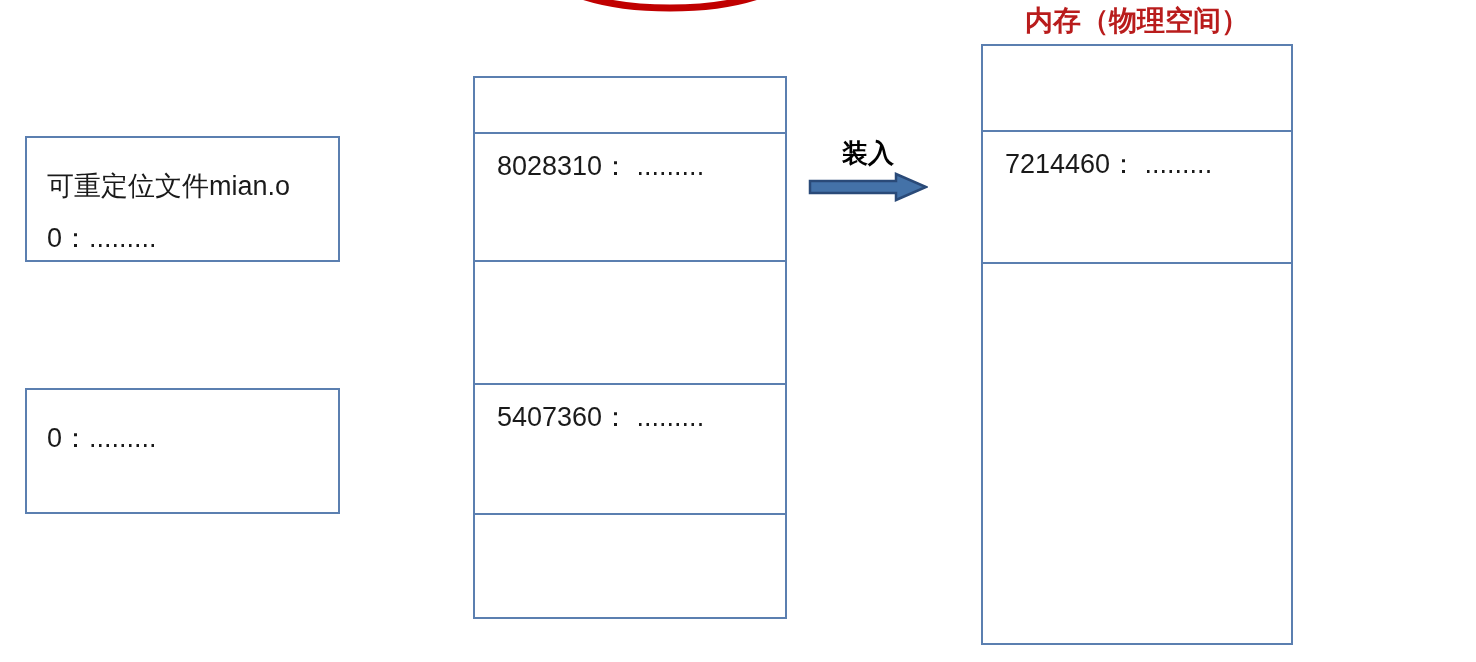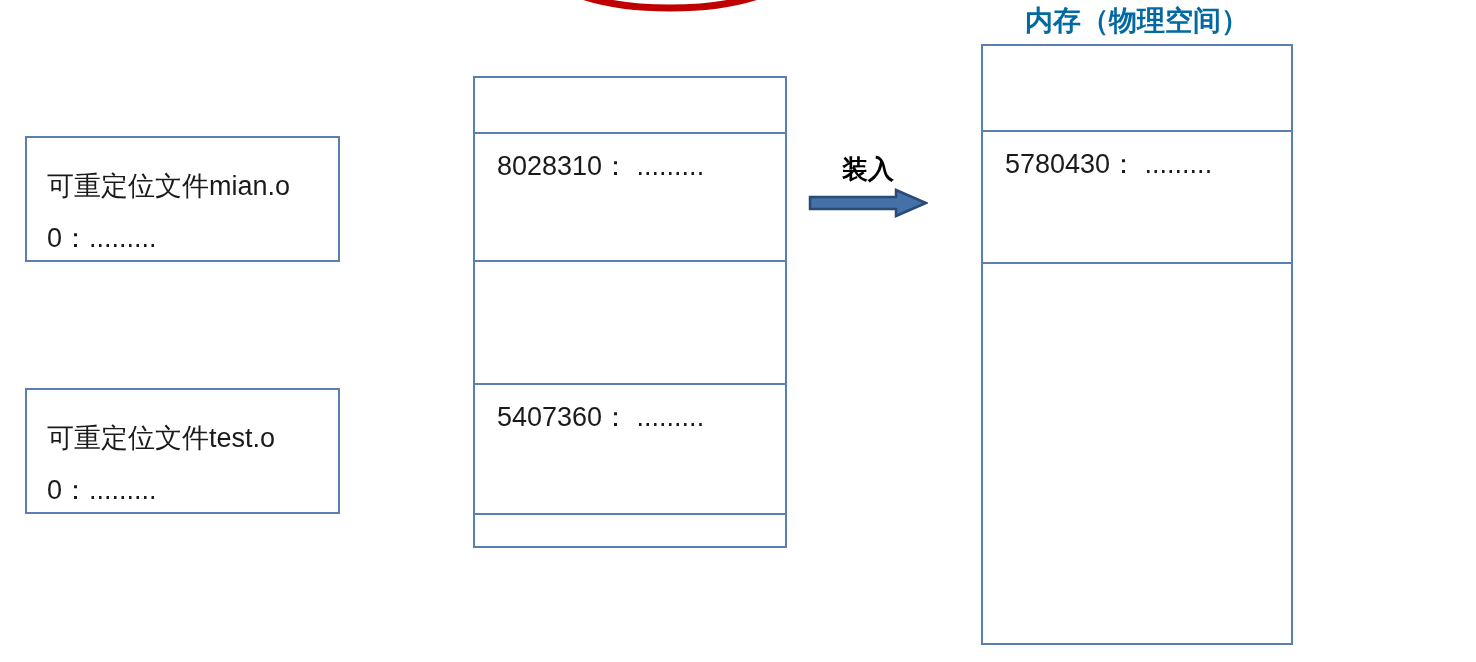--- a/index.html
+++ b/index.html
@@ -55,21 +55,21 @@
     font-size: 27px;
     color: #1a1a1a;
     white-space: nowrap;
   }
 
   
   .col-title {
     position: absolute;
     font-size: 28px;
     font-weight: bold;
-    color: #0369a1;
+    color: #b91c1c;
     white-space: nowrap;
     text-align: center;
   }
 
   
   .arrow-wrap { position: absolute; }
   .arrow-label {
     position: absolute;
     font-size: 26px;
     font-weight: bold;
@@ -93,58 +93,57 @@
   <svg class="red-arc" style="left:520px; top:-46px; width:300px; height:64px;" viewBox="0 0 300 64">
     <ellipse cx="150" cy="10" rx="128" ry="44" fill="none" stroke="#c00000" stroke-width="7"></ellipse>
   </svg>
 
   <div class="file-box" style="left:25px; top:136px; width:315px; height:126px;">
     <div class="line">可重定位文件mian.o</div>
     <div class="line">0：.........</div>
   </div>
 
   <div class="file-box" style="left:25px; top:388px; width:315px; height:126px;">
-    <div class="line">可重定位文件test.o</div>
     <div class="line">0：.........</div>
   </div>
 
 
 
-  <div class="space-table" style="left:473px; top:76px; width:314px; height:472px;">
+  <div class="space-table" style="left:473px; top:76px; width:314px; height:543px;">
     <div class="space-row" style="height:56px;">
       <span class="cell-text"></span>
     </div>
     <div class="space-row" style="height:128px;">
       <span class="cell-text">8028310： .........</span>
     </div>
     <div class="space-row" style="height:123px;">
       <span class="cell-text"></span>
     </div>
     <div class="space-row" style="height:130px;">
       <span class="cell-text">5407360： .........</span>
     </div>
     <div class="space-row" style="height:65px;">
       <span class="cell-text"></span>
     </div>
   </div>
 
-  <div class="arrow-wrap" style="left:808px; top:152px; width:120px; height:62px;">
+  <div class="arrow-wrap" style="left:808px; top:136px; width:120px; height:62px;">
     <div class="arrow-label">装入</div>
     <svg class="arrow-svg" style="top:36px; width:120px; height:30px;" viewBox="0 0 120 30">
       <polygon points="2,9 88,9 88,2 118,15 88,28 88,21 2,21" fill="#4472a8" stroke="#2a4a78" stroke-width="2.5" stroke-linejoin="miter"></polygon>
     </svg>
   </div>
 
   <div class="col-title" style="left:981px; top:2px; width:312px;">内存（物理空间）</div>
 
   <div class="space-table" style="left:981px; top:44px; width:312px; height:601px;">
     <div class="space-row" style="height:86px;">
       <span class="cell-text"></span>
     </div>
     <div class="space-row" style="height:132px;">
-      <span class="cell-text">5780430： .........</span>
+      <span class="cell-text">7214460： .........</span>
     </div>
     <div class="space-row" style="height:383px;">
       <span class="cell-text"></span>
     </div>
   </div>
 
 </div>
 
 </body></html>

